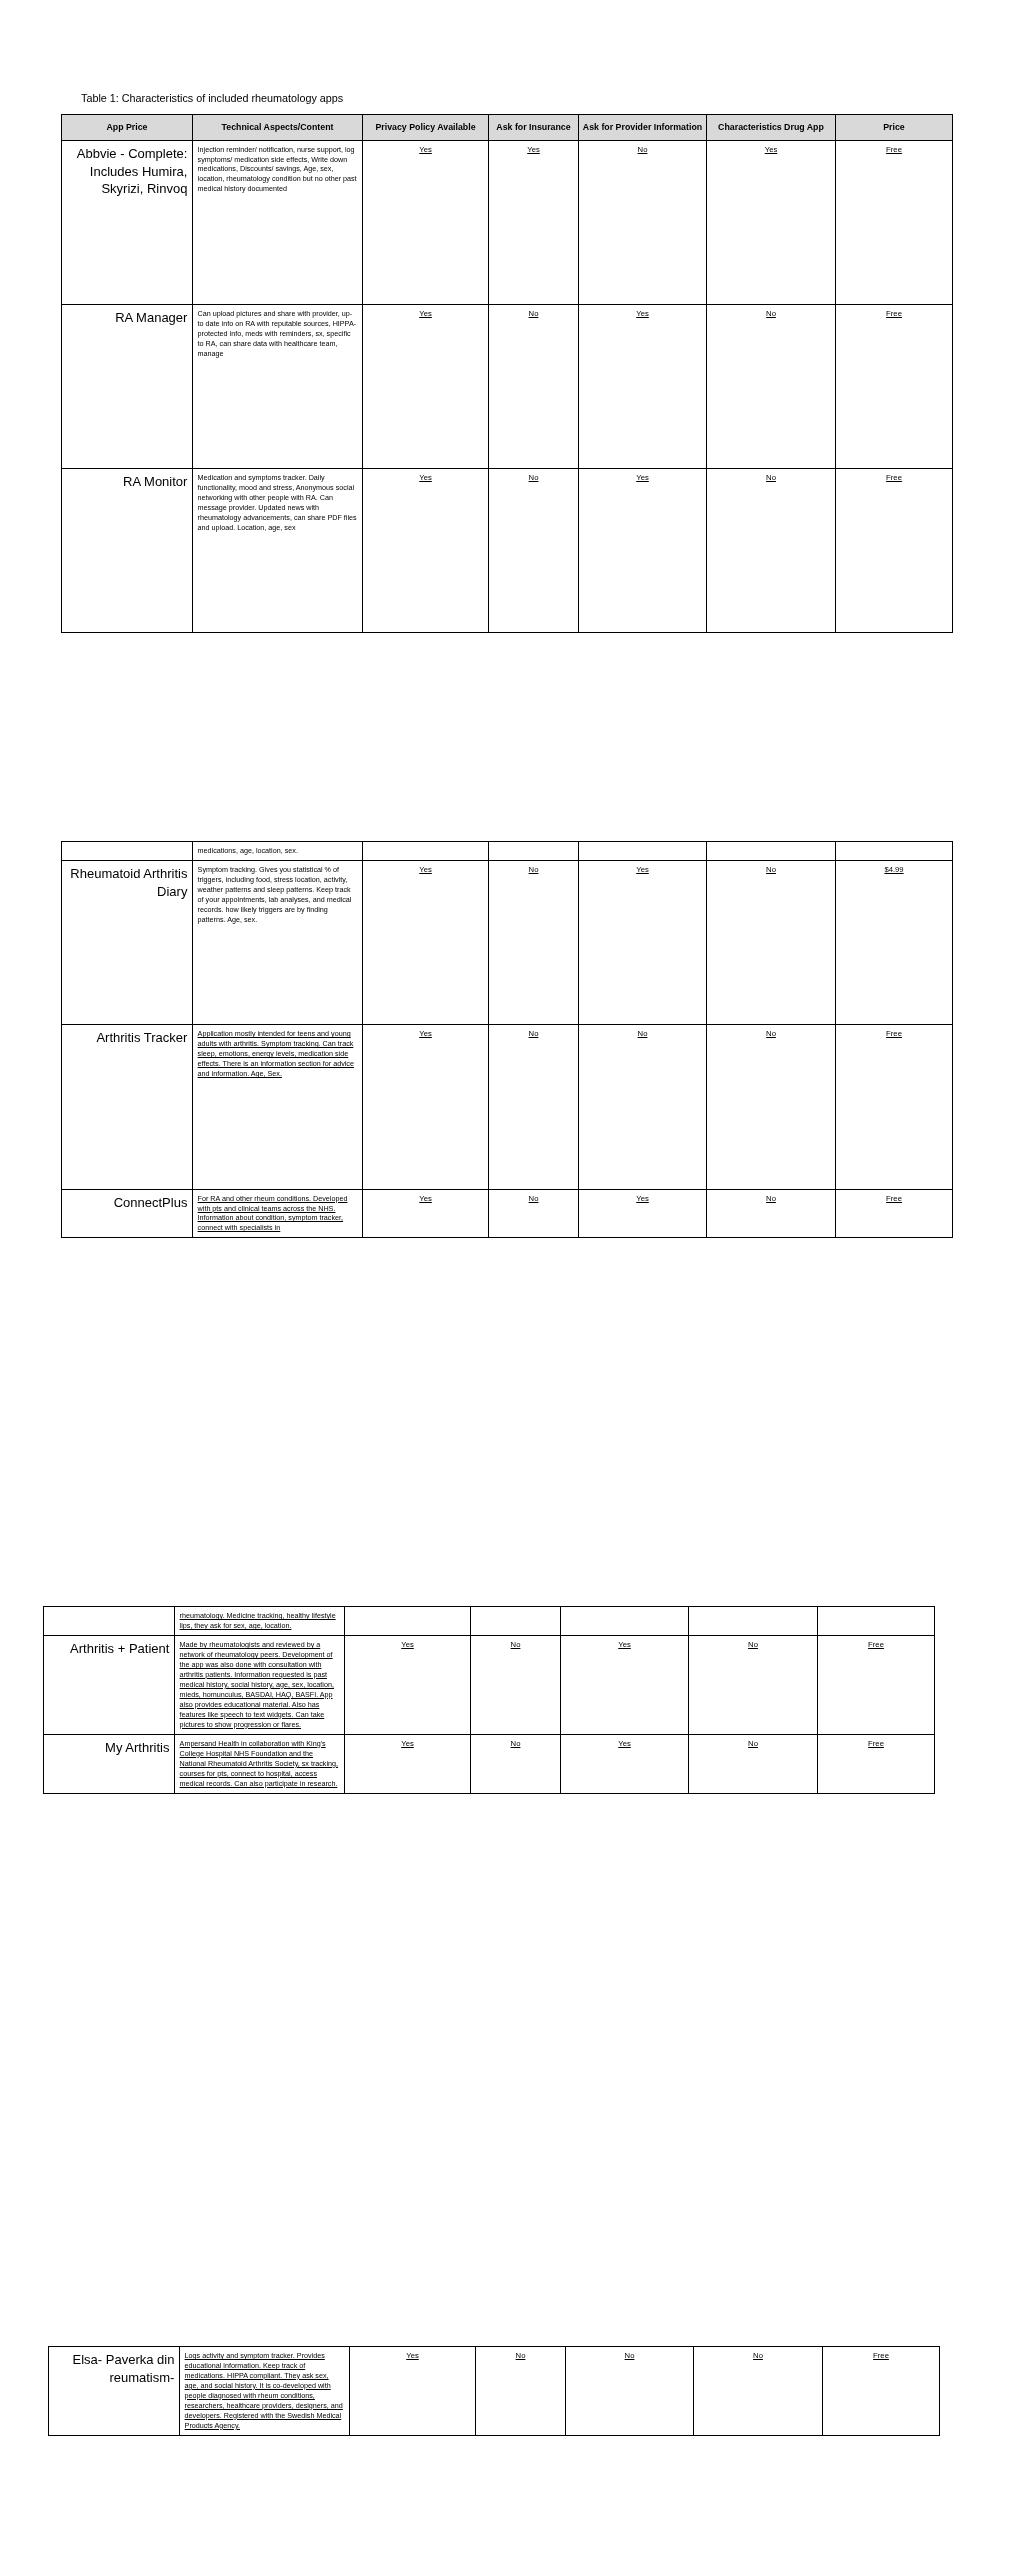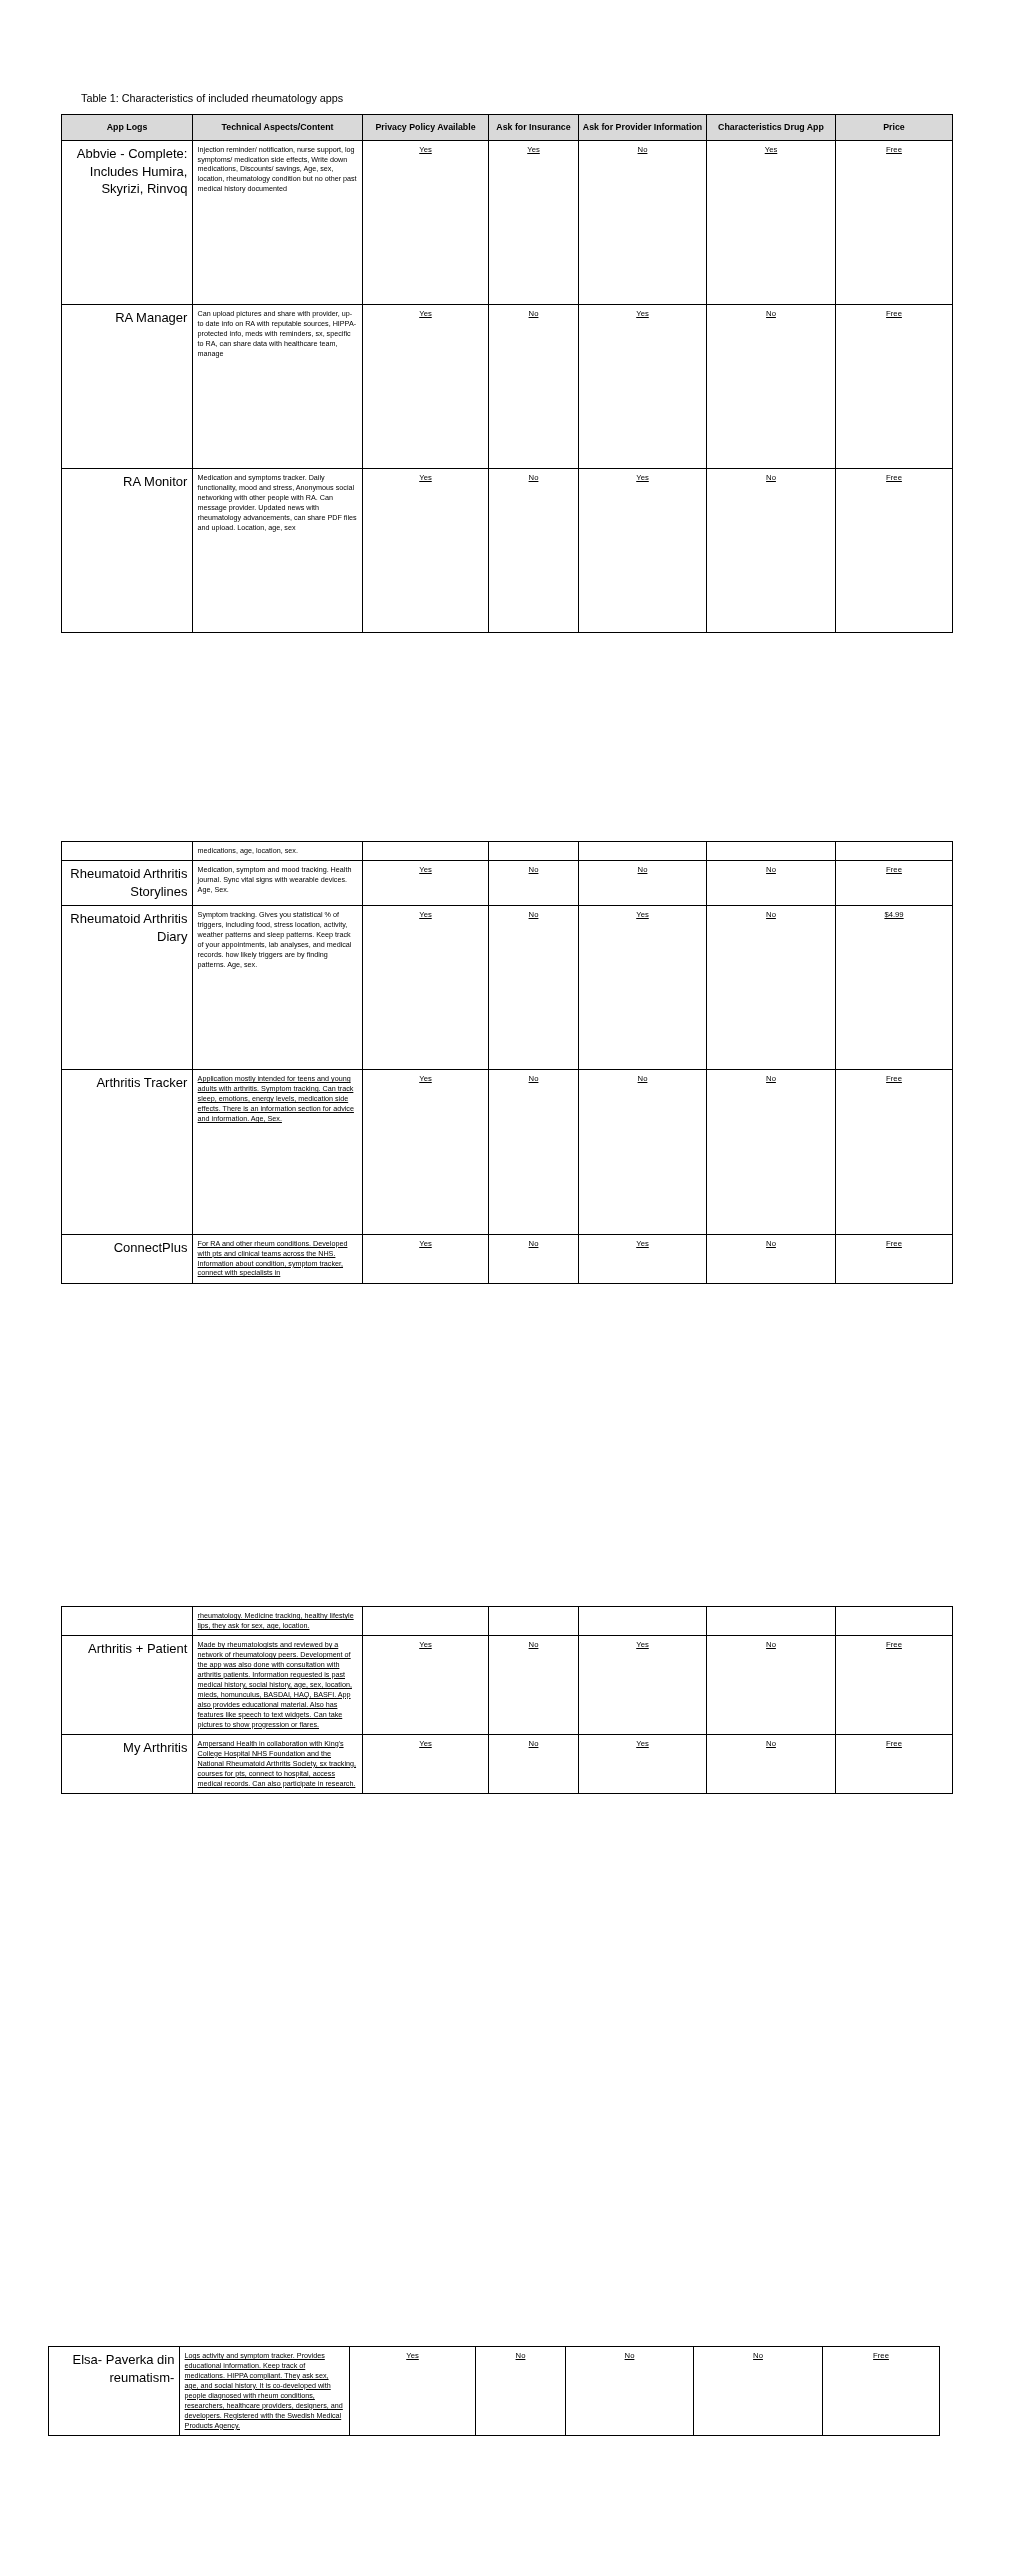--- a/index.html
+++ b/index.html
@@ -65,21 +65,21 @@
     margin-top: 26px;
   }
   td.c-tech.center { text-align: left; text-decoration: underline; }
   td.c-val {
     text-align: center;
     font-size: 7.7px;
     text-decoration: underline;
   }
   .blk1 { position: absolute; left: 61px; top: 114px; }
   .blk2 { position: absolute; left: 61px; top: 841px; }
-  .blk3 { position: absolute; left: 61px; top: 1606px; }
+  .blk3 { position: absolute; left: 43px; top: 1606px; }
   .blk4 { position: absolute; left: 48px; top: 2346px; }
 
   .tall-app { height: 155px; }
 </style>
 </head>
 <body>
 
 <div class="page">
 
   <div class="caption">Table 1: Characteristics of included rheumatology apps</div>
@@ -90,21 +90,21 @@
         <col class="col-app">
           <col class="col-tech">
           <col class="col-pp">
         <col class="col-ins">
           <col class="col-prov">
           <col class="col-drug">
           <col class="col-price">
       </colgroup>
       <thead>
         <tr>
-          <th>App Logs</th>
+          <th>App Price</th>
           <th>Technical Aspects/Content</th>
           <th>Privacy Policy Available</th>
           <th>Ask for Insurance</th>
           <th>Ask for Provider Information</th>
           <th>Characteristics Drug App</th>
           <th>Price</th>
         </tr>
       </thead>
       <tbody>
         <tr>
@@ -153,29 +153,20 @@
         <tr>
           <td class="c-app"></td>
           <td class="c-tech">medications, age, location, sex.</td>
           <td class="c-val"></td>
           <td class="c-val"></td>
           <td class="c-val"></td>
           <td class="c-val"></td>
           <td class="c-val"></td>
         </tr>
         <tr>
-          <td class="c-app">Rheumatoid Arthritis Storylines</td>
-          <td class="c-tech">Medication, symptom and mood tracking. Health journal. Sync vital signs with wearable devices. Age, Sex.</td>
-          <td class="c-val">Yes</td>
-          <td class="c-val">No</td>
-          <td class="c-val">No</td>
-          <td class="c-val">No</td>
-          <td class="c-val">Free</td>
-        </tr>
-        <tr>
           <td class="c-app tall-app">Rheumatoid Arthritis Diary</td>
           <td class="c-tech">Symptom tracking. Gives you statistical % of triggers, including food, stress location, activity, weather patterns and sleep patterns. Keep track of your appointments, lab analyses, and medical records. how likely triggers are by finding patterns. Age, sex.</td>
           <td class="c-val">Yes</td>
           <td class="c-val">No</td>
           <td class="c-val">Yes</td>
           <td class="c-val">No</td>
           <td class="c-val">$4.99</td>
         </tr>
         <tr>
           <td class="c-app tall-app">Arthritis Tracker</td>

